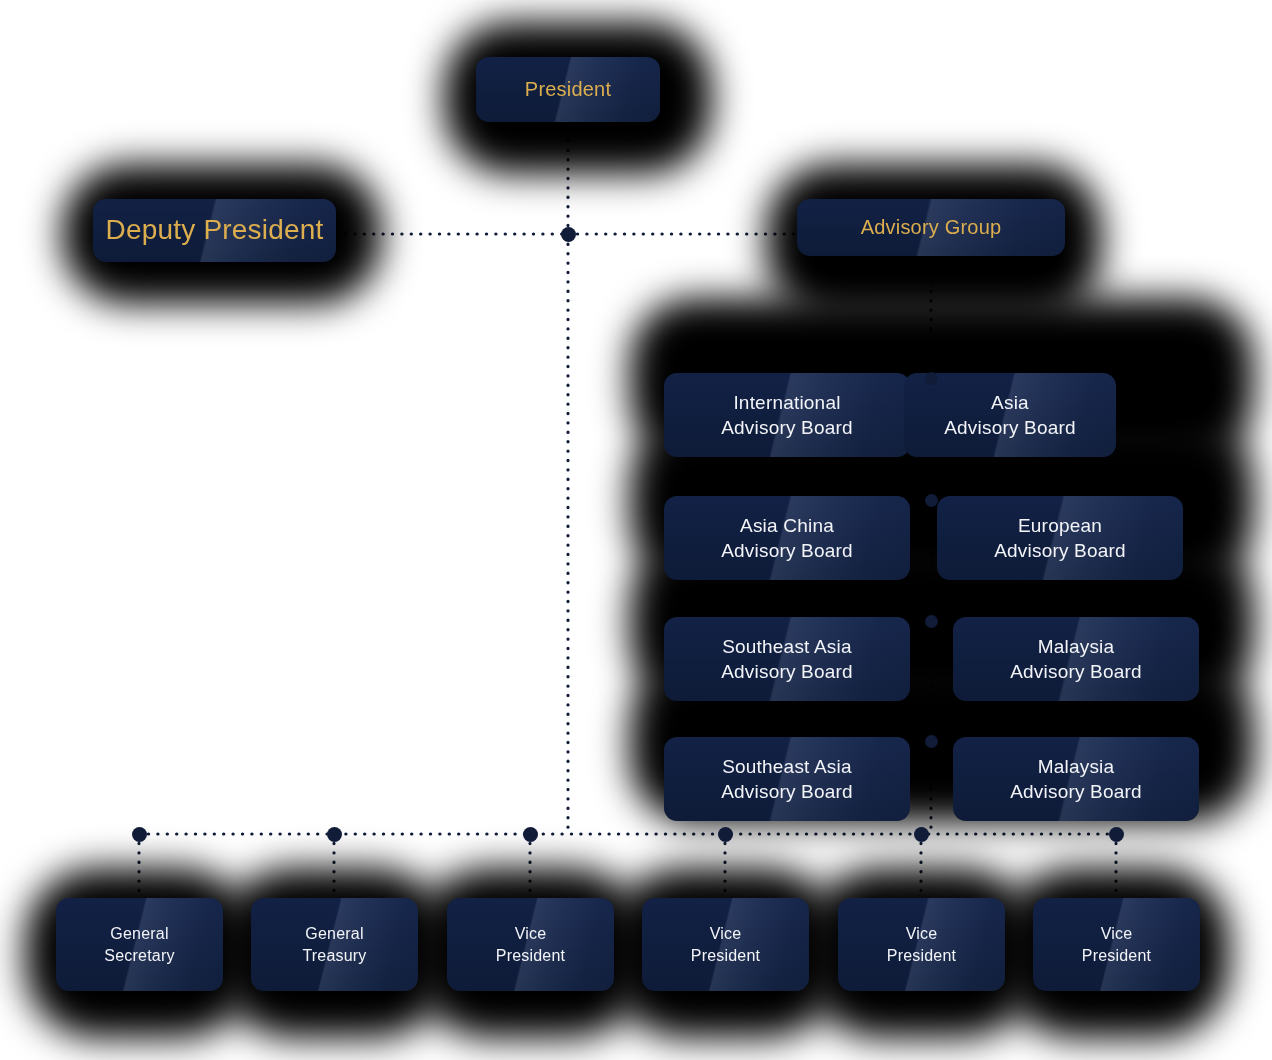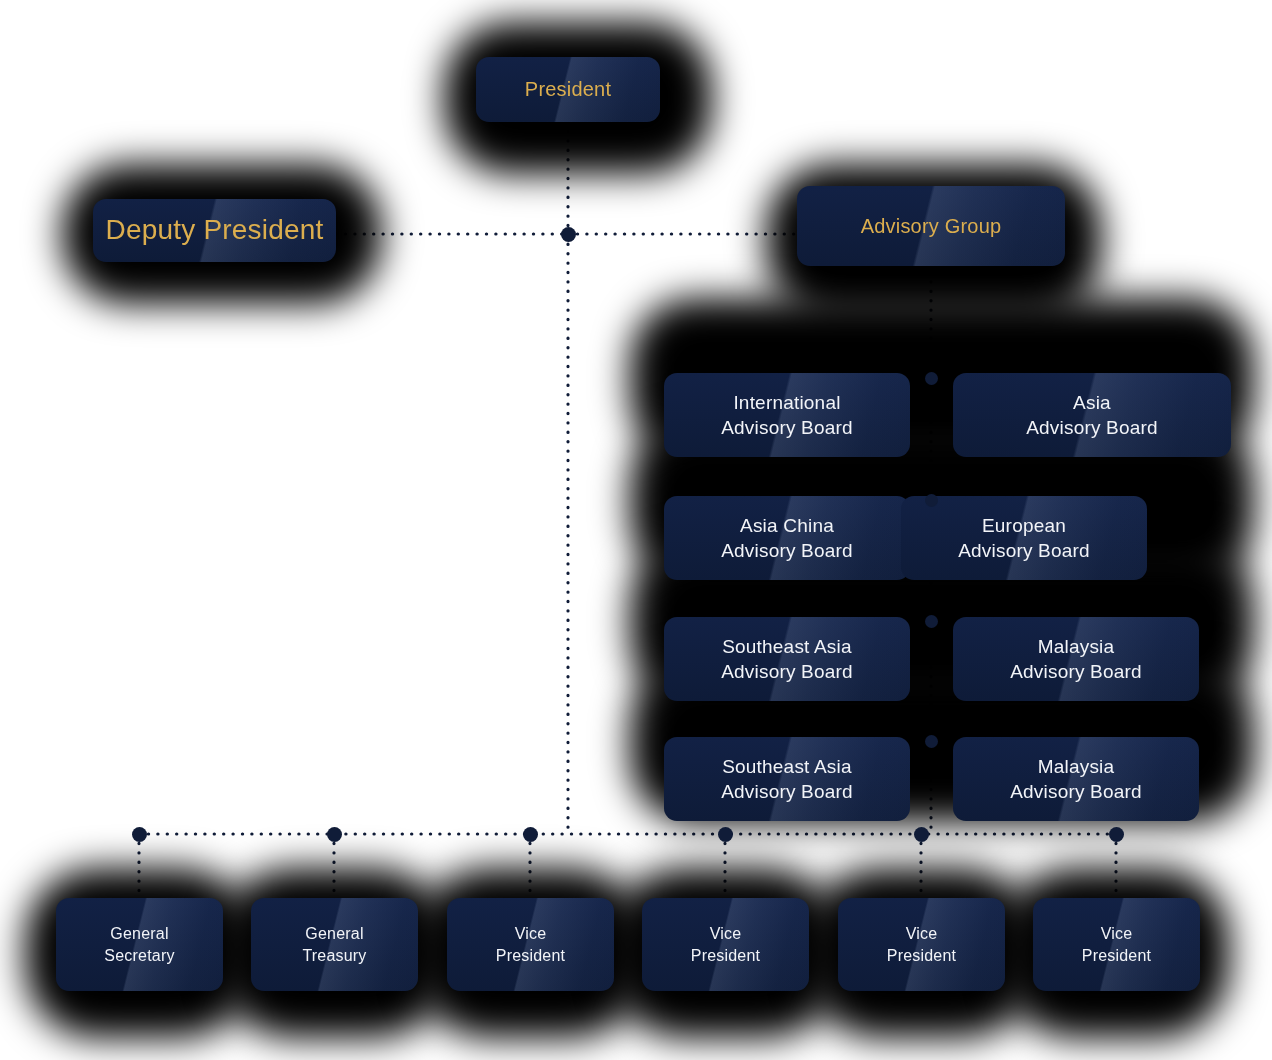--- a/index.html
+++ b/index.html
@@ -138,38 +138,38 @@
   <div class="glow" style="left:1002px; top:868px; width:228px; height:170px; border-radius:72px;"></div>
 
   <div class="node accent lvl-president" style="left:476px; top:57px; width:184px; height:65px;">
     <span class="label">President</span>
   </div>
 
   <div class="node accent lvl-deputy" style="left:93px; top:199px; width:243px; height:63px;">
     <span class="label">Deputy President</span>
   </div>
 
-  <div class="node accent lvl-advisory" style="left:797px; top:186px; width:268px; height:80px;">
+  <div class="node accent lvl-advisory" style="left:797px; top:199px; width:268px; height:57px;">
     <span class="label">Advisory Group</span>
   </div>
 
   <div class="node plain lvl-board" style="left:664px; top:336px; width:246px; height:84px;">
     <span class="label">International
 Advisory Board</span>
   </div>
-  <div class="node plain lvl-board" style="left:953px; top:336px; width:278px; height:84px;">
+  <div class="node plain lvl-board" style="left:904px; top:336px; width:212px; height:84px;">
     <span class="label">Asia
 Advisory Board</span>
   </div>
 
   <div class="node plain lvl-board" style="left:664px; top:459px; width:246px; height:84px;">
     <span class="label">Asia China
 Advisory Board</span>
   </div>
-  <div class="node plain lvl-board" style="left:901px; top:459px; width:246px; height:84px;">
+  <div class="node plain lvl-board" style="left:937px; top:459px; width:246px; height:84px;">
     <span class="label">European
 Advisory Board</span>
   </div>
 
   <div class="node plain lvl-board" style="left:664px; top:580px; width:246px; height:84px;">
     <span class="label">Southeast Asia
 Advisory Board</span>
   </div>
   <div class="node plain lvl-board" style="left:953px; top:580px; width:246px; height:84px;">
     <span class="label">Malaysia

